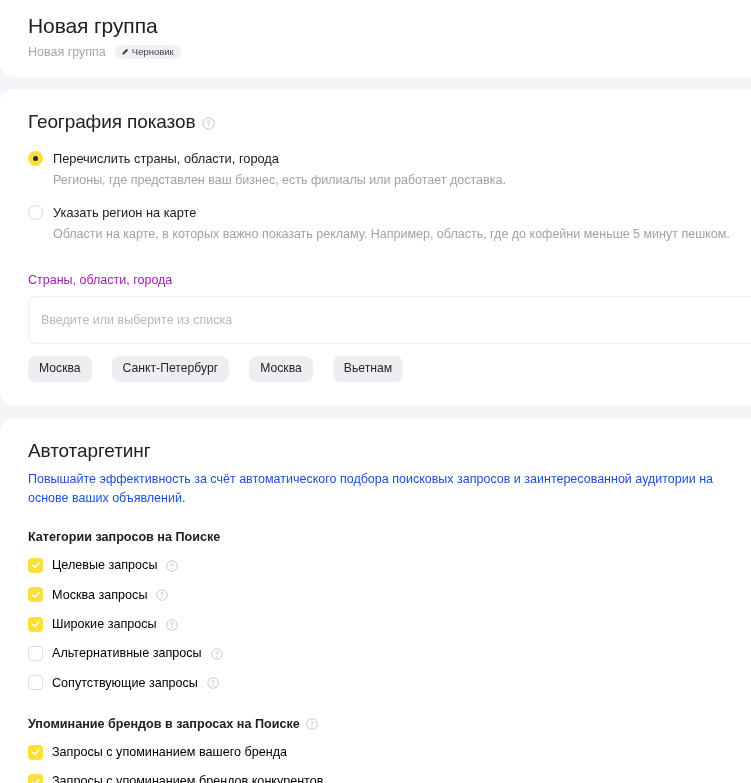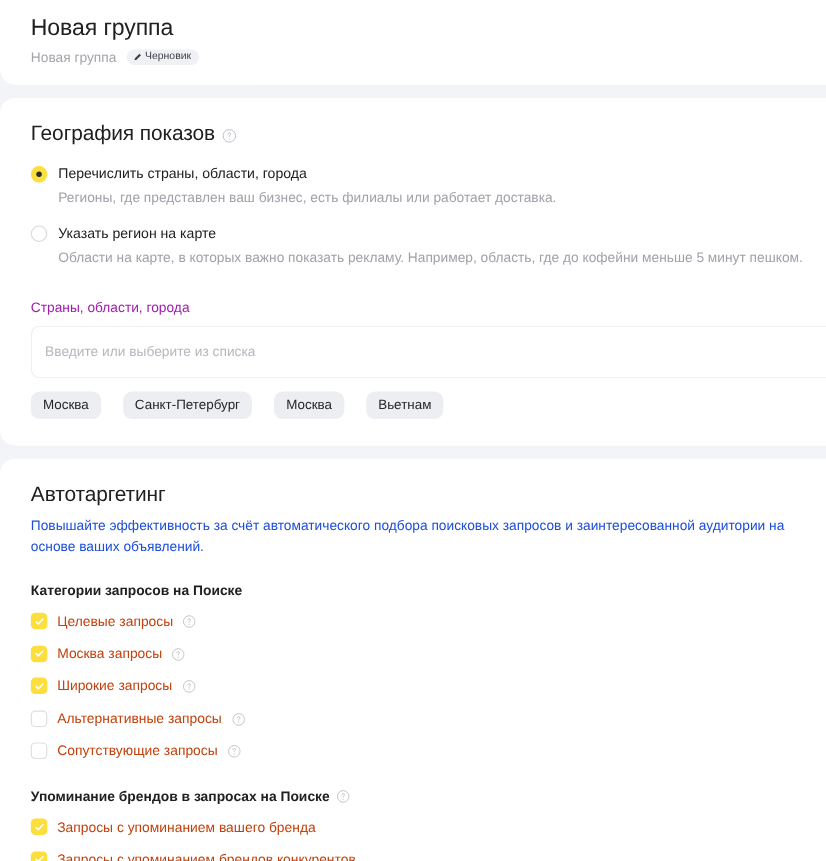--- a/index.html
+++ b/index.html
@@ -202,21 +202,21 @@
     box-sizing: border-box;
     display: flex;
     align-items: center;
     justify-content: center;
   }
   .cb.on { background: #fcdf3c; }
   .cb.off { background: #ffffff; border: 1.4px solid #dcdde1; }
   .cb svg { display: block; }
   .cb-label {
     font-size: 12.6px;
-    color: #c2410c;
+    color: #000000;
     line-height: 1.3;
   }
   .cb-help { display: inline-flex; }
 </style>
 </head>
 <body>
 
 <div class="page">
 
   <div class="card card-1">

